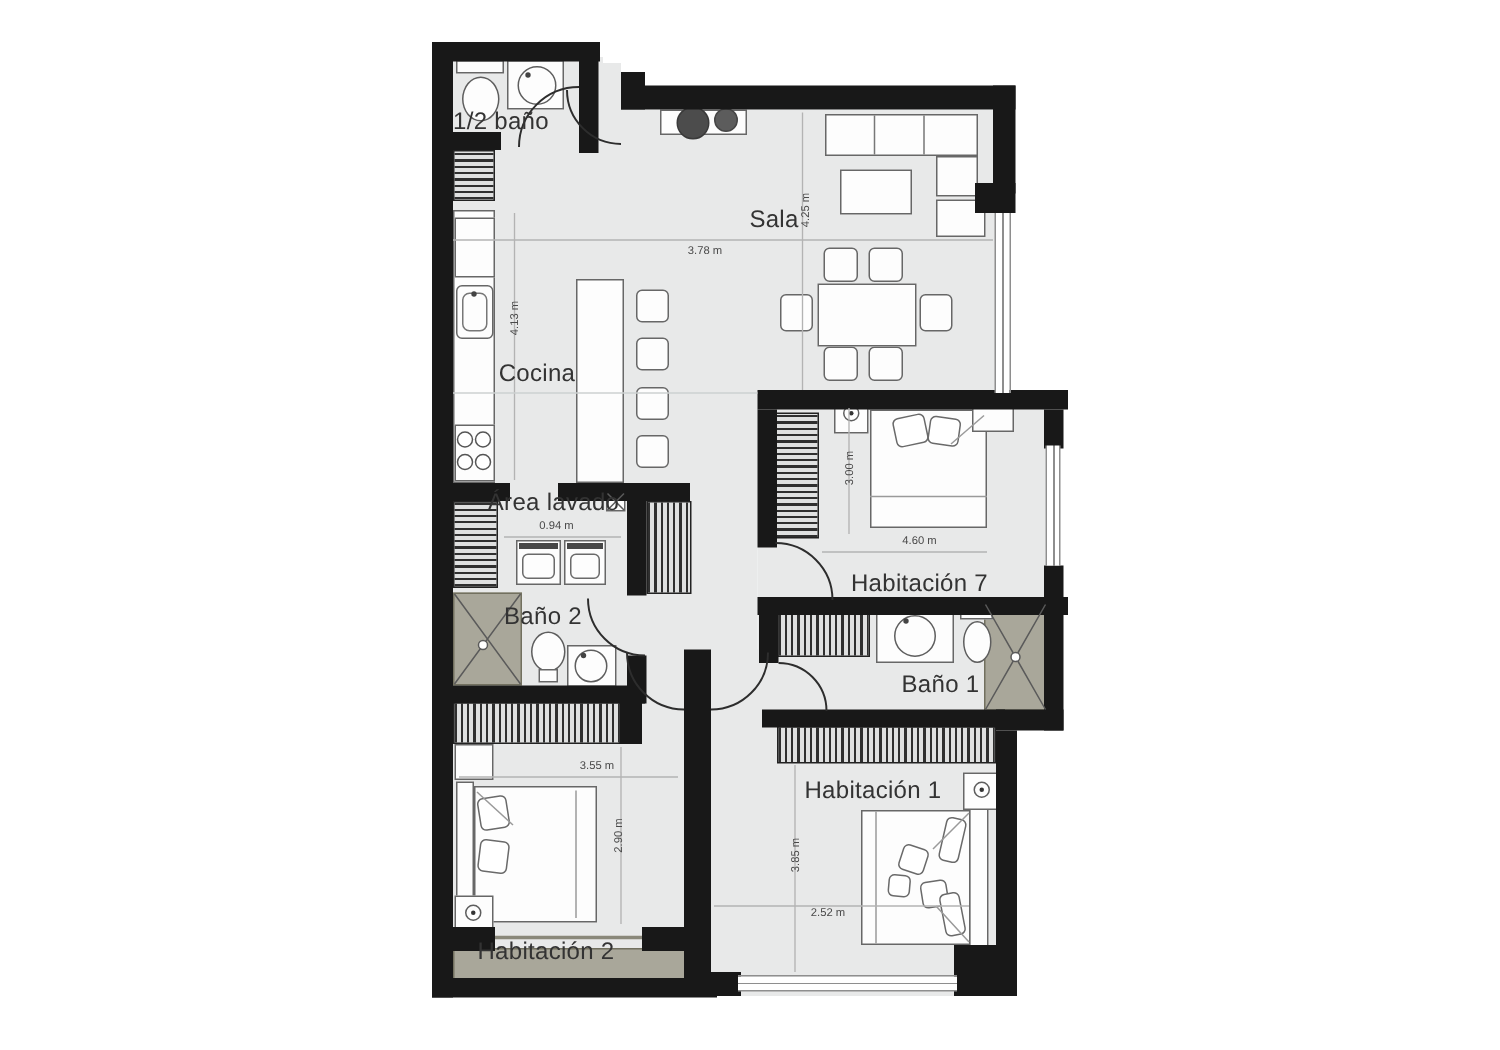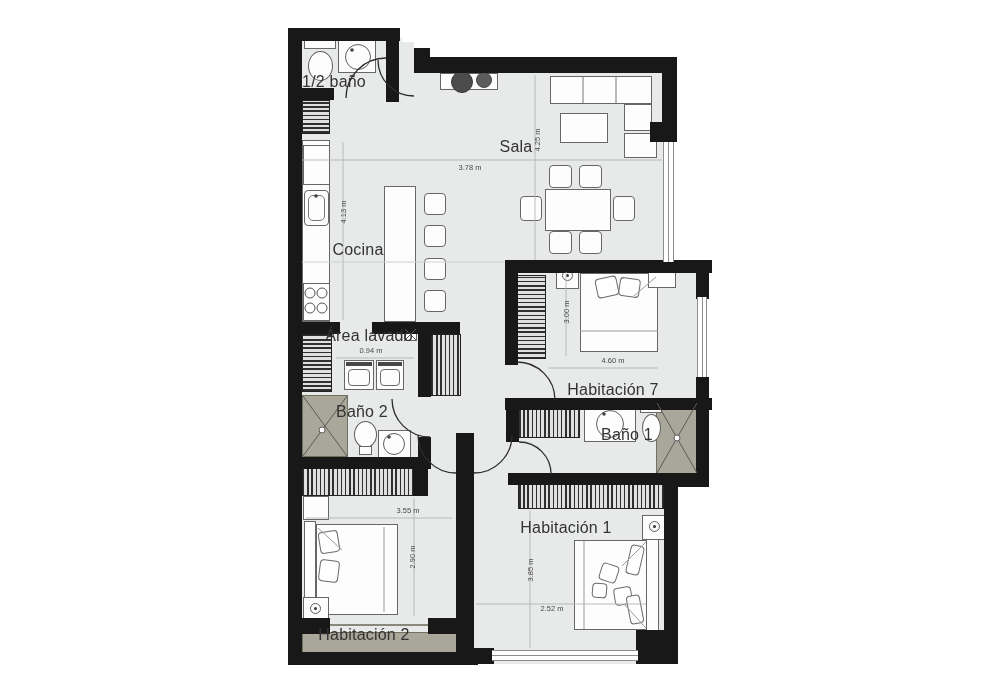--- a/index.html
+++ b/index.html
@@ -233,29 +233,29 @@
       <path d="M 302 262 L 505 262"></path>
     </g>
     <path d="M 330 625 L 428 625" stroke="#8a887a" stroke-width="2.2"></path>
   </svg>
 
   <div class="lbl" style="left:334px;top:82px">1/2 baño</div>
   <div class="lbl" style="left:516px;top:147px">Sala</div>
   <div class="lbl" style="left:358px;top:250px">Cocina</div>
   <div class="lbl" style="left:369px;top:336px">Área lavado</div>
   <div class="lbl" style="left:362px;top:412px">Baño 2</div>
-  <div class="lbl" style="left:627px;top:435px">Baño 1</div>
+  <div class="lbl" style="left:627px;top:457px">Baño 1</div>
   <div class="lbl" style="left:613px;top:390px">Habitación 7</div>
-  <div class="lbl" style="left:566px;top:528px">Habitación 1</div>
+  <div class="lbl" style="left:582px;top:528px">Habitación 1</div>
   <div class="lbl" style="left:364px;top:635px">Habitación 2</div>
 
   <div class="dim" style="left:470px;top:167px">3.78 m</div>
   <div class="dim dimv" style="left:537px;top:140px">4.25 m</div>
   <div class="dim dimv" style="left:343px;top:212px">4.13 m</div>
   <div class="dim" style="left:371px;top:350px">0.94 m</div>
   <div class="dim" style="left:613px;top:360px">4.60 m</div>
   <div class="dim dimv" style="left:566px;top:312px">3.00 m</div>
-  <div class="dim" style="left:408px;top:510px">3.55 m</div>
+  <div class="dim" style="left:398px;top:510px">3.55 m</div>
   <div class="dim dimv" style="left:412px;top:557px">2.90 m</div>
   <div class="dim dimv" style="left:530px;top:570px">3.85 m</div>
   <div class="dim" style="left:552px;top:608px">2.52 m</div>
 
 </div>
 
 </body></html>

